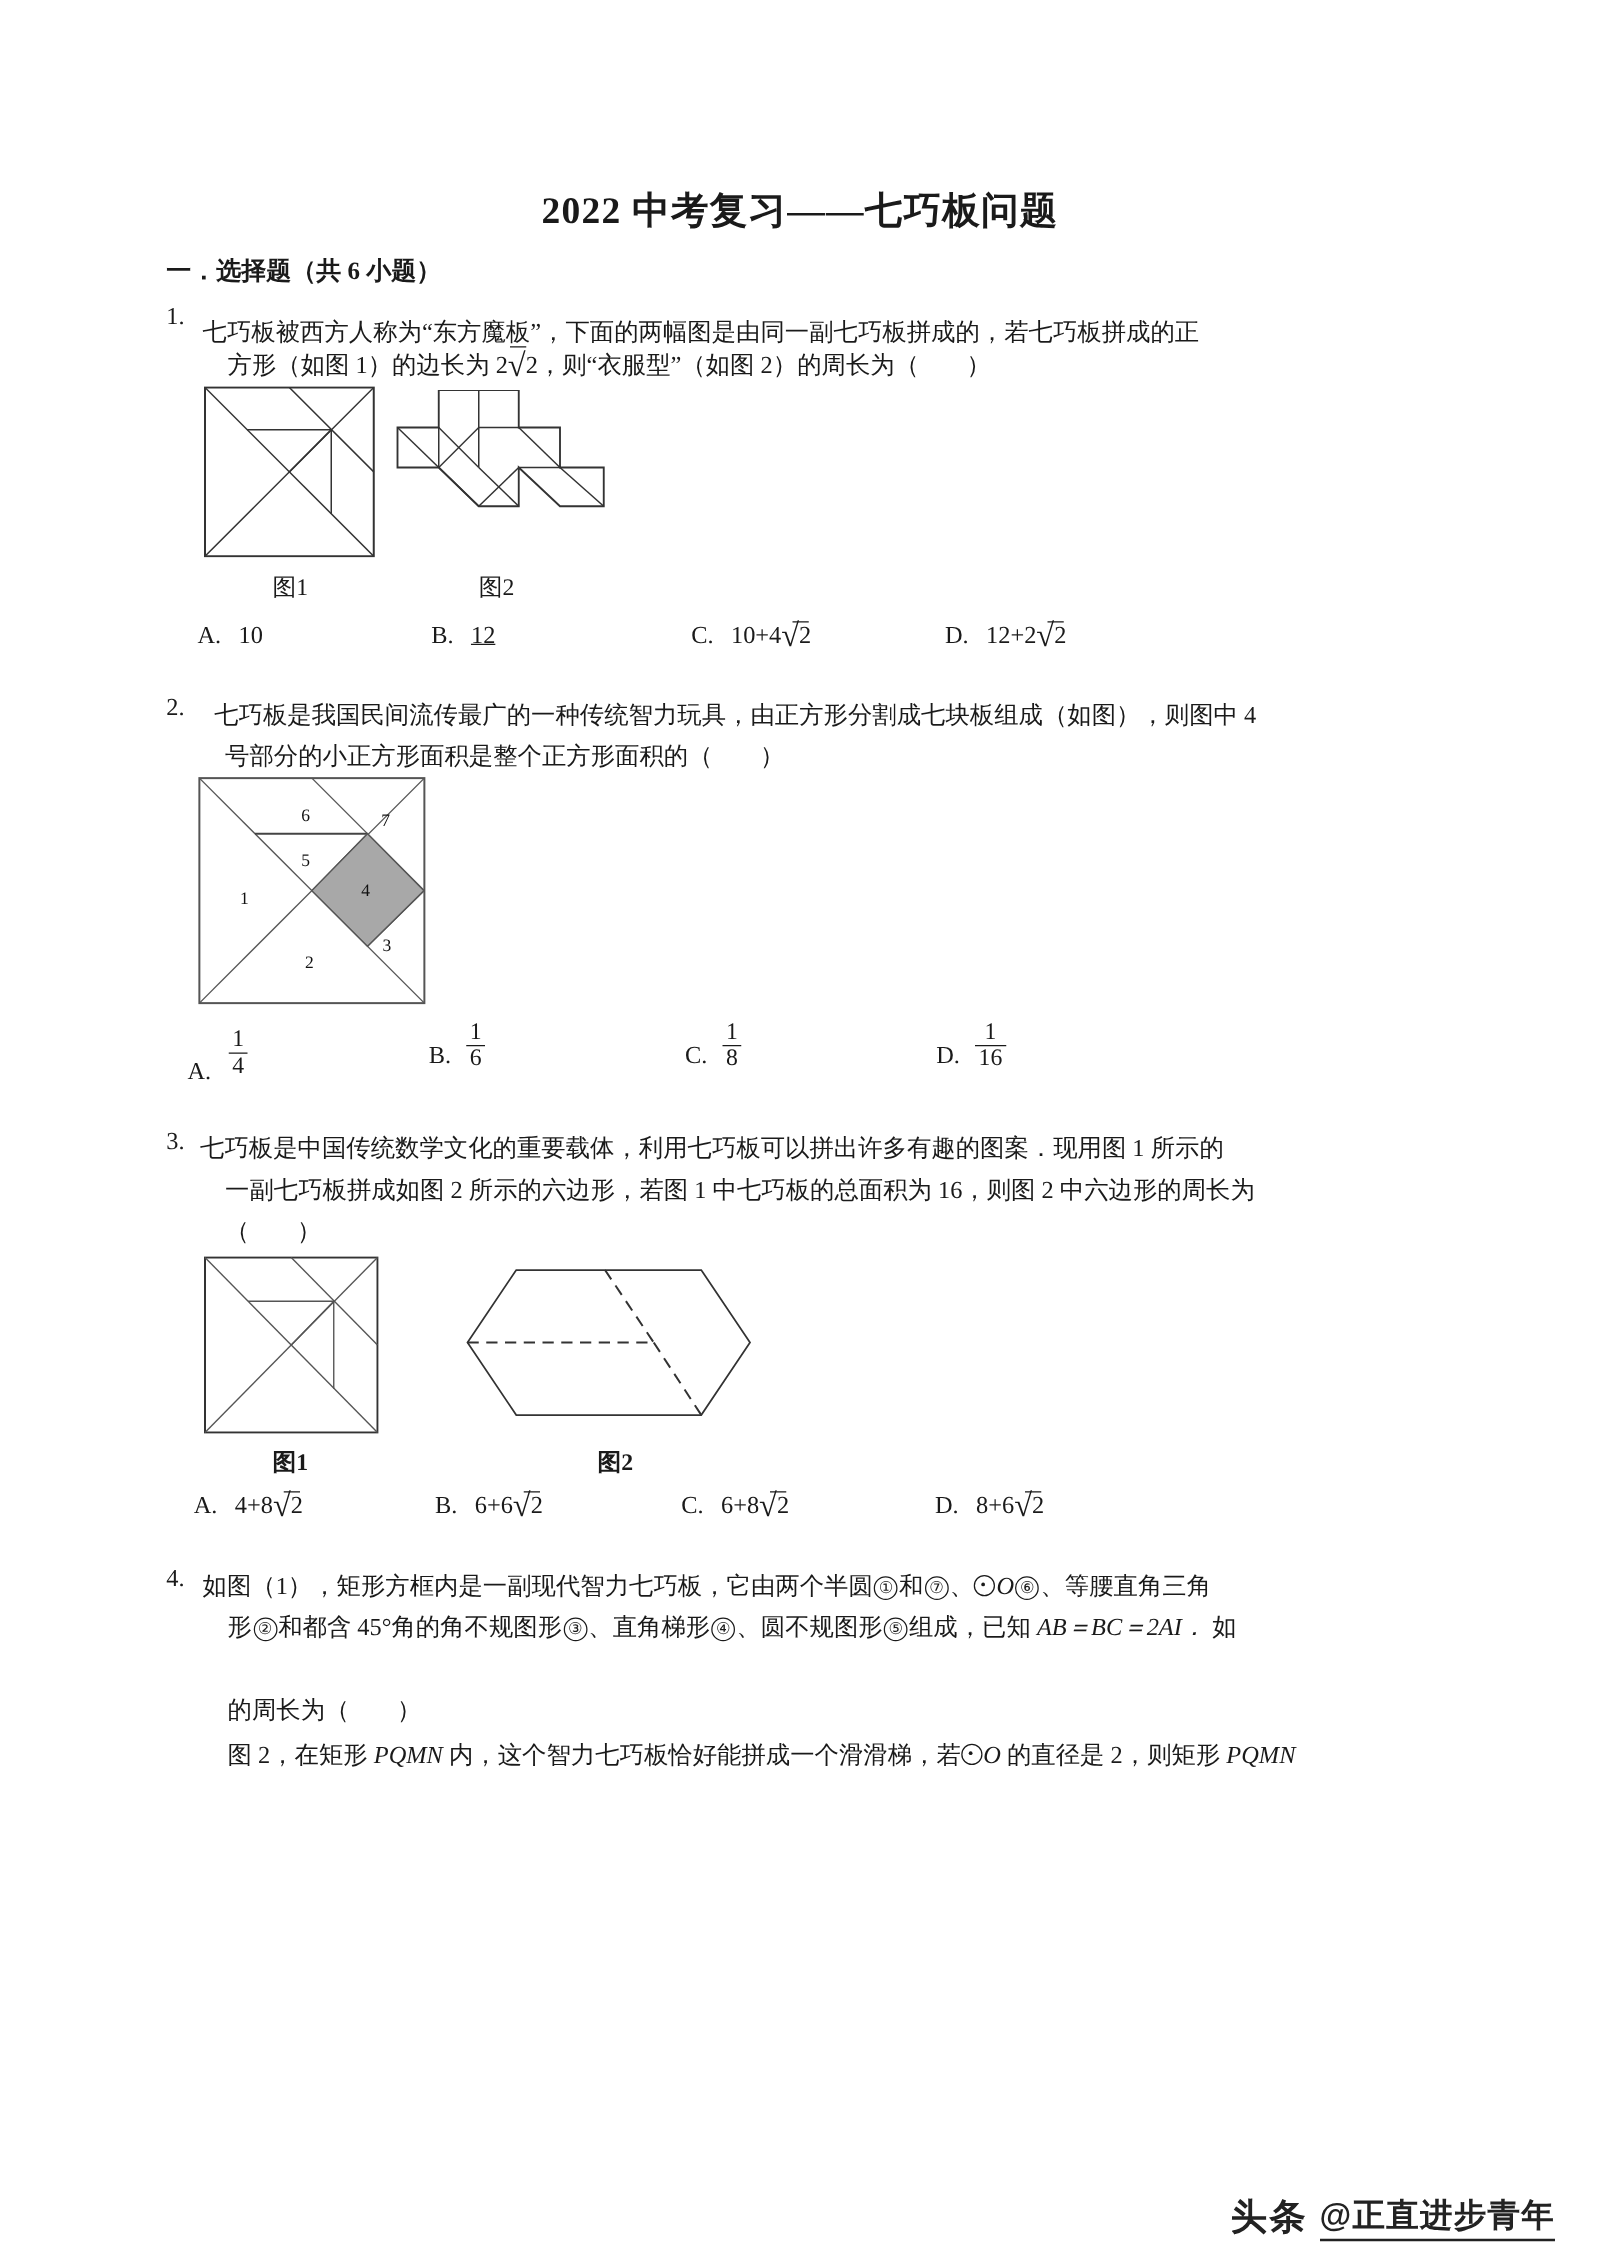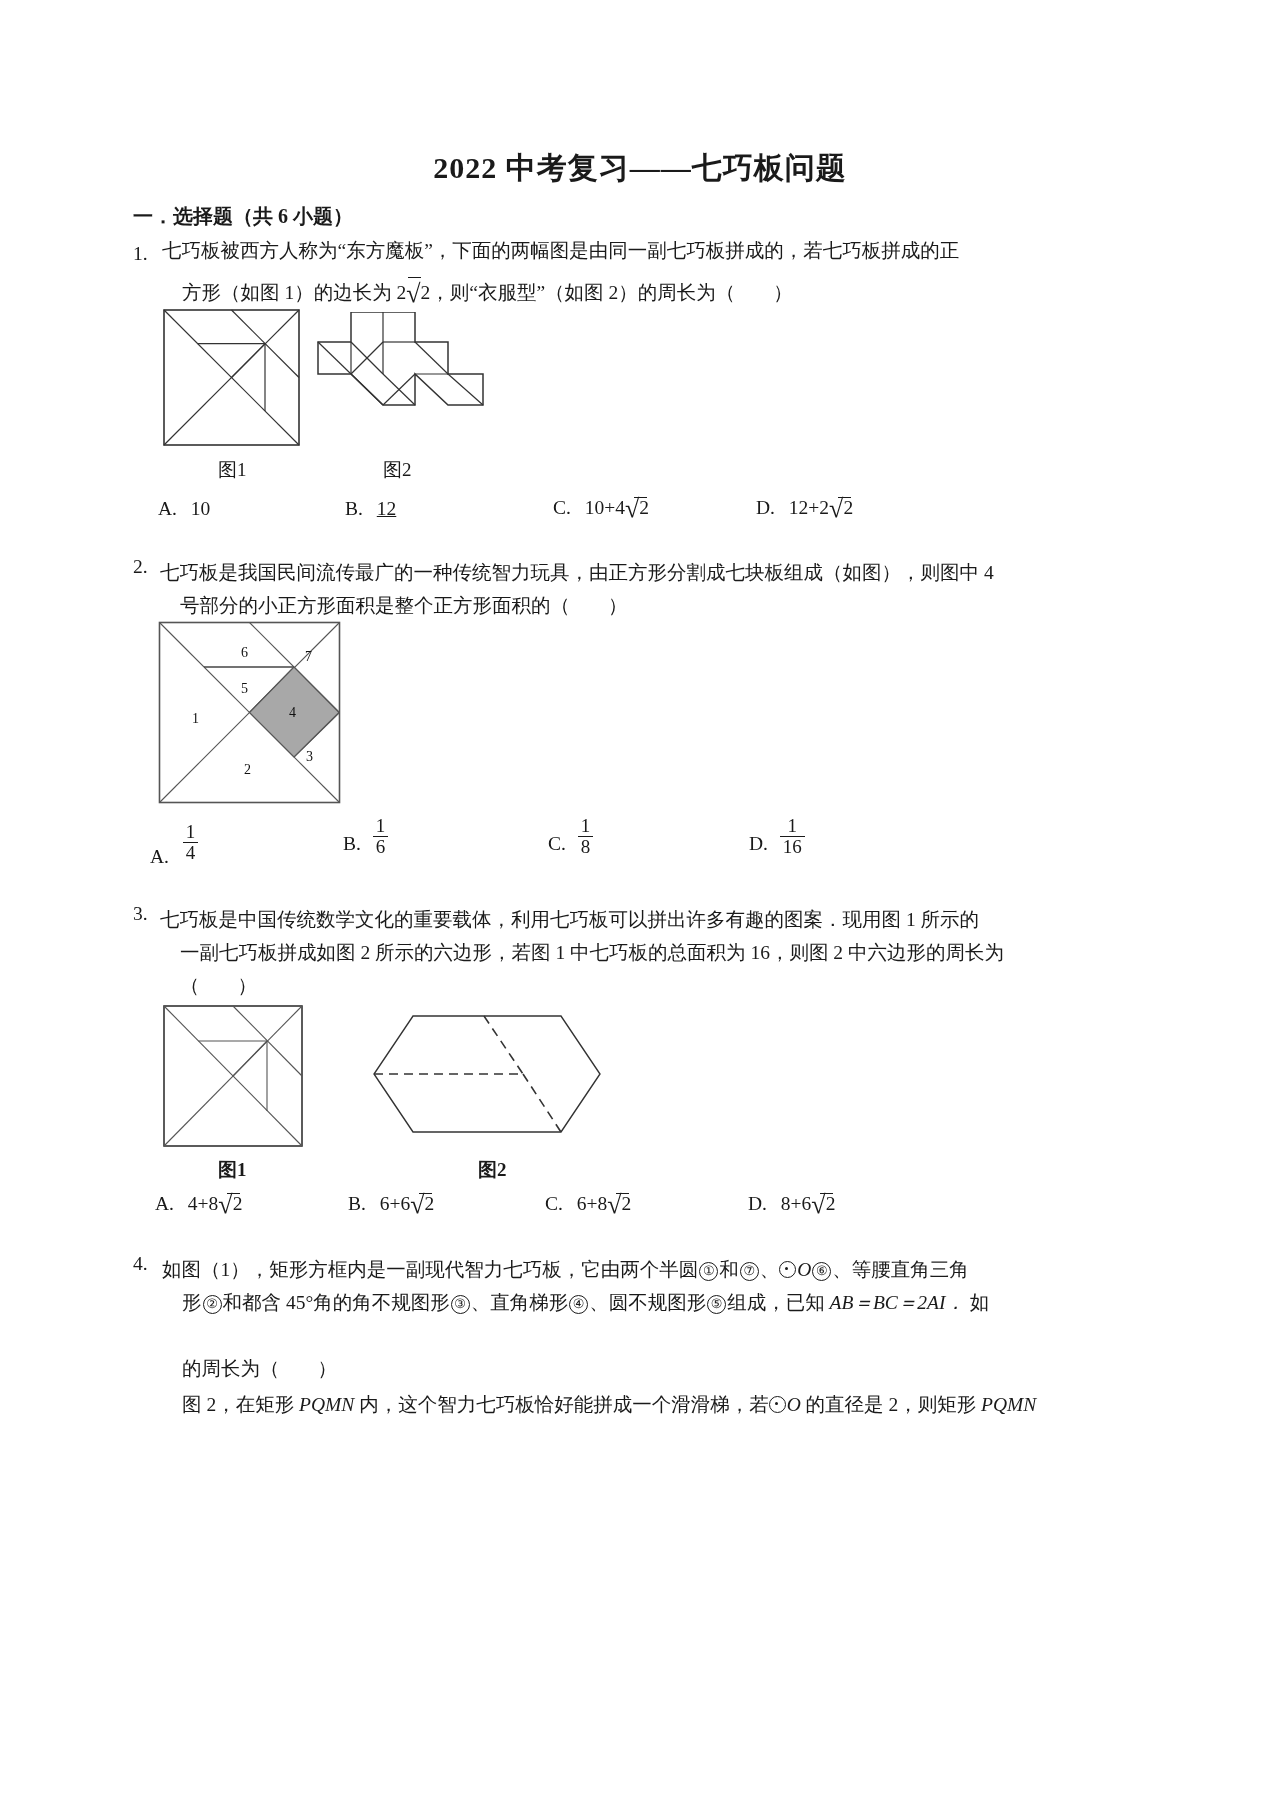--- a/index.html
+++ b/index.html
@@ -157,21 +157,21 @@
 </head>
 <body>
 
 <div class="page">
 
   <div class="doc-title">2022 中考复习——七巧板问题</div>
 
   <div class="section-head">一．选择题（共 6 小题）</div>
 
   <div class="q-num" style="left:133px; top:243px;">1.</div>
-  <div class="q-body" style="left:162px; top:234px; width:830px;">七巧板被西方人称为“东方魔板”，下面的两幅图是由同一副七巧板拼成的，若七巧板拼成的正</div>
+  <div class="q-body" style="left:162px; top:250px; width:830px;">七巧板被西方人称为“东方魔板”，下面的两幅图是由同一副七巧板拼成的，若七巧板拼成的正</div>
   <div class="q-body" style="left:182px; top:276px; width:830px; white-space:nowrap;">
     <span>方形（如图 1）的边长为 </span><span class="radical">2<span class="sym">√</span><span class="bar" style="width:13px;"></span>2</span><span>，则“衣服型”（如图 2）的周长为（</span><span style="display:inline-block;width:38px;"></span><span>）</span>
   </div>
 
   <div class="figwrap" style="left:163px; top:309px;">
     <svg width="137" height="137" viewBox="0 0 137 137">
       <rect x="1" y="1" width="135" height="135" fill="none" stroke="#333" stroke-width="1.6"></rect>
       <line x1="1" y1="1" x2="136" y2="136" stroke="#333" stroke-width="1.2"></line>
       <line x1="136" y1="1" x2="1" y2="136" stroke="#333" stroke-width="1.2"></line>
       <line x1="68.5" y1="1" x2="136" y2="68.5" stroke="#333" stroke-width="1.2"></line>
@@ -213,21 +213,21 @@
   <div class="opt" style="left:553px; top:496px; font-size:19.5px;">
     <span>C.</span>
     <span style="margin-left:9px;">10+4<span class="radical"><span class="sym">√</span><span class="bar" style="width:13px;left:9px;"></span>2</span></span>
   </div>
   <div class="opt" style="left:756px; top:496px; font-size:19.5px;">
     <span>D.</span>
     <span style="margin-left:9px;">12+2<span class="radical"><span class="sym">√</span><span class="bar" style="width:13px;left:9px;"></span>2</span></span>
   </div>
 
   <div class="q-num" style="left:133px; top:556px;">2.</div>
-  <div class="q-body" style="left:160px; top:556px; width:845px;">七巧板是我国民间流传最广的一种传统智力玩具，由正方形分割成七块板组成（如图），则图中 4</div>
+  <div class="q-body" style="left:160px; top:556px; width:845px;text-align:right;">七巧板是我国民间流传最广的一种传统智力玩具，由正方形分割成七块板组成（如图），则图中 4</div>
   <div class="q-body" style="left:180px; top:589px; width:845px; white-space:nowrap;">
     <span>号部分的小正方形面积是整个正方形面积的（</span><span style="display:inline-block;width:38px;"></span><span>）</span>
   </div>
 
   <div class="figwrap" style="left:158px; top:621px;">
     <svg width="183" height="183" viewBox="0 0 183 183">
       <rect x="1.5" y="1.5" width="180" height="180" fill="none" stroke="#555" stroke-width="1.6"></rect>
 
       <line x1="1.5" y1="1.5" x2="181.5" y2="181.5" stroke="#555" stroke-width="1.1"></line>
       <line x1="181.5" y1="1.5" x2="1.5" y2="181.5" stroke="#555" stroke-width="1.1"></line>
@@ -335,14 +335,18 @@
     <span>形</span><span class="circled">②</span><span>和都含 45°角的角不规图形</span><span class="circled">③</span><span>、直角梯形</span><span class="circled">④</span><span>、圆不规图形</span><span class="circled">⑤</span><span>组成，已知 </span><span class="ital">AB＝BC＝2AI．</span><span> 如</span>
   </div>
   <div class="q-body" style="left:182px; top:1388px; white-space:nowrap;">
     <span>图 2，在矩形 </span><span class="ital">PQMN</span><span> 内，这个智力七巧板恰好能拼成一个滑滑梯，若</span><span class="odot"></span><span class="ital">O</span><span> 的直径是 2，则矩形 </span><span class="ital">PQMN</span>
   </div>
   <div class="q-body" style="left:182px; top:1352px; white-space:nowrap;">
     <span>的周长为（</span><span style="display:inline-block;width:38px;"></span><span>）</span>
   </div>
 
 
+  <div class="watermark">
+    <span class="wm-toutiao">头条</span>
+    <span class="wm-name">@正直进步青年</span>
+  </div>
 
 </div>
 
 </body></html>

